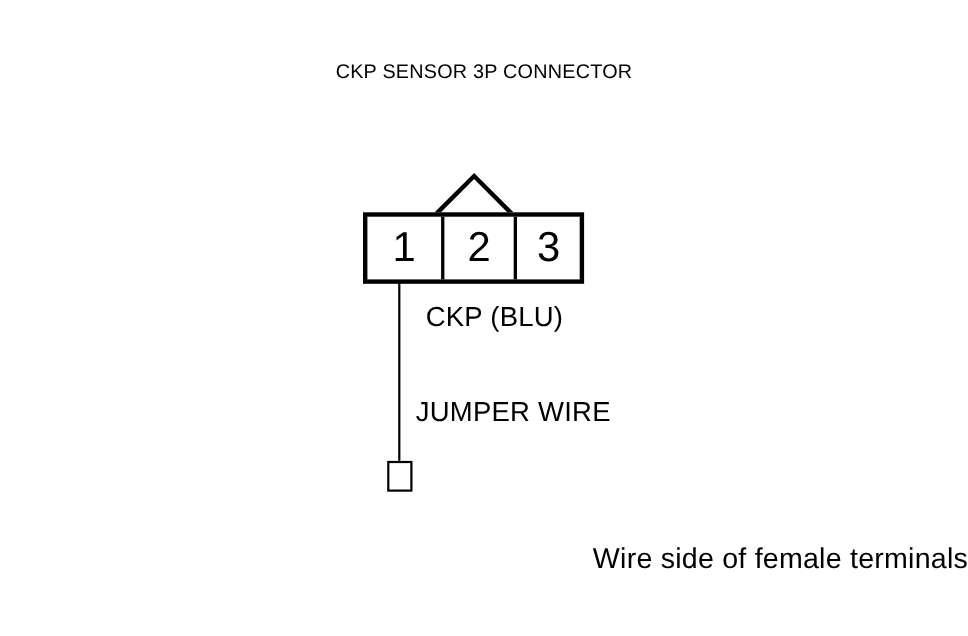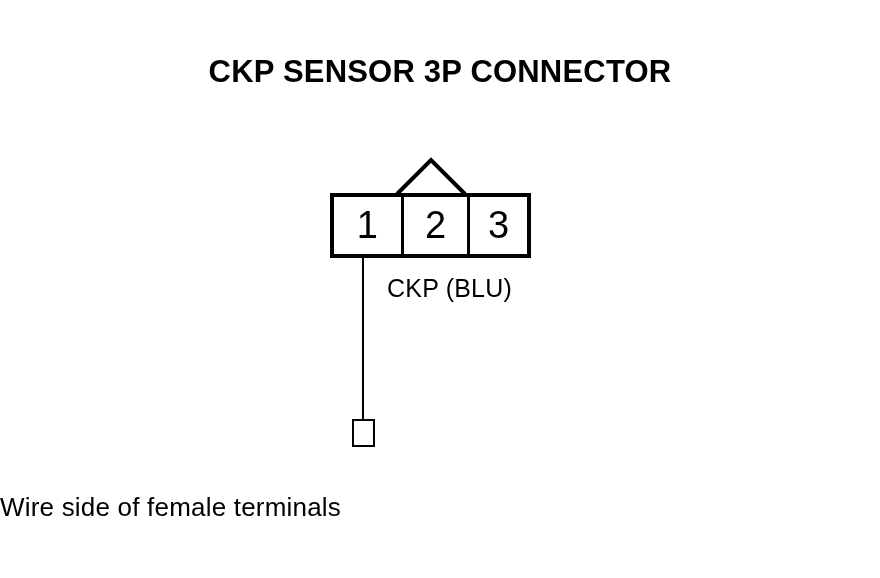--- a/index.html
+++ b/index.html
@@ -23,42 +23,41 @@
     white-space: nowrap;
     font-family: "Liberation Sans", sans-serif;
     font-weight: 400;
     line-height: 1;
   }
   #title-text {
     left: 0;
     top: 56px;
     width: 880px;
     text-align: center;
-    font-size: 31px;
+    font-size: 18px;
     letter-spacing: 0.2px;
-    font-weight: bold;
   }
   #ckp-label {
     left: 387px;
     top: 276px;
     font-size: 25px;
     letter-spacing: 0.2px;
     text-align: right;
   }
   #jumper-label {
     left: 378px;
     top: 363px;
     font-size: 25px;
     letter-spacing: 0.2px;
   }
   #caption-text {
     left: 0;
     top: 494px;
     width: 880px;
-    text-align: left;
+    text-align: right;
     font-size: 26px;
     letter-spacing: 0.2px;
   }
   
   #connector-body {
     position: absolute;
     left: 330px;
     top: 193px;
     width: 201px;
     height: 65px;
@@ -134,16 +133,17 @@
       <span class="pin-num">3</span>
     </div>
   </div>
 
   <div id="jumper-wire-line"></div>
 
   <div id="terminal-box"></div>
 
   <div class="txt" id="ckp-label">CKP (BLU)</div>
 
+  <div class="txt" id="jumper-label">JUMPER WIRE</div>
 
   <div class="txt" id="caption-text">Wire side of female terminals</div>
 
 </div>
 
 </body></html>

